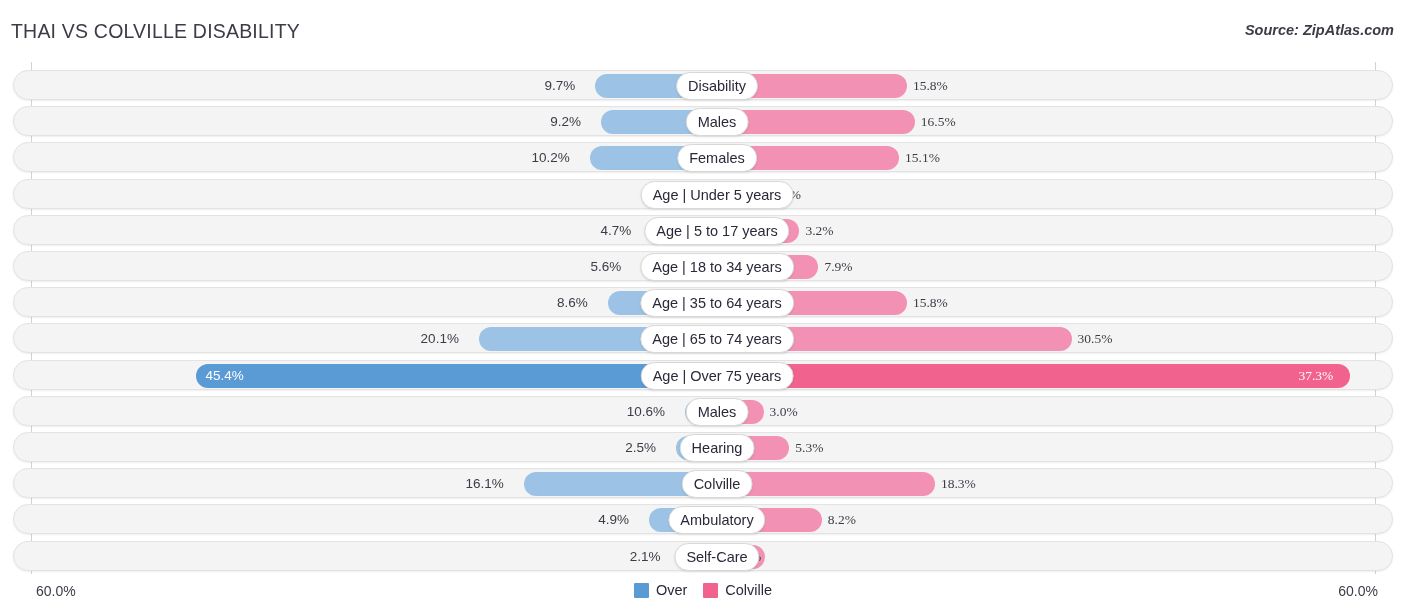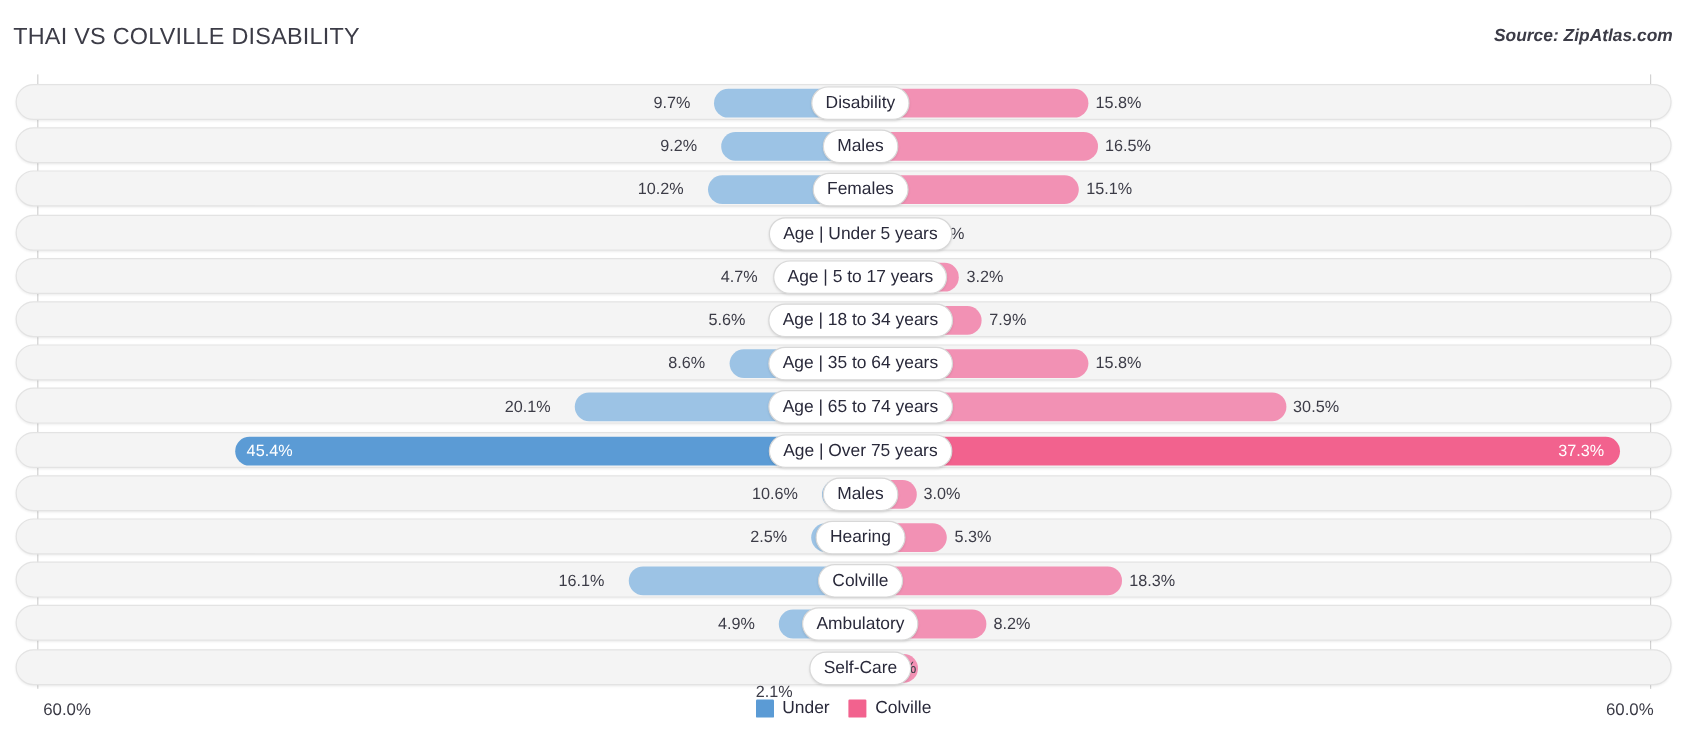--- a/index.html
+++ b/index.html
@@ -93,21 +93,21 @@
 
   .val {
     position: absolute;
     top: 6px;
     font-size: 13.5px;
     color: #3c3c47;
     white-space: nowrap;
     line-height: 18px;
   }
   .val-left  { text-align: right; }
-  .val-right { text-align: left; }
+  .val-right { text-align: left; font-family: Liberation Serif, serif; }
   .val.inside { color: #ffffff; }
 
   .cat-pill {
     position: absolute;
     top: 1px;
     height: 28px;
     line-height: 26px;
     background: #ffffff;
     border: 1px solid #d8d8d8;
     border-radius: 14px;
@@ -265,34 +265,34 @@
       <div class="row" style="top: 442.4px;">
         <div class="bar bar-left bar-cap-left" style="left: 635.12px; width: 54.88px; background: rgb(156, 195, 229);"></div>
         <div class="bar bar-right bar-cap-right" style="left: 716px; width: 91.84px; background: rgb(242, 145, 180);"></div>
         <div class="val val-left" style="right: 762.88px;">4.9%</div>
         <div class="val val-right" style="left: 813.84px;">8.2%</div>
         <div class="cat-pill" style="left: 703px;">Ambulatory</div>
       </div>
       <div class="row" style="top: 478.6px;">
         <div class="bar bar-left bar-cap-left" style="left: 666.48px; width: 23.52px; background: rgb(156, 195, 229);"></div>
         <div class="bar bar-right bar-cap-right" style="left: 716px; width: 34.72px; background: rgb(242, 145, 180);"></div>
-        <div class="val val-left" style="right: 731.52px; margin-top: 20px;">2.1%</div>
+        <div class="val val-left" style="right: 731.52px;">2.1%</div>
         <div class="val val-right" style="left: 719px;">3.1%</div>
         <div class="cat-pill" style="left: 703px;">Self-Care</div>
       </div>
     </div>
 
   <div class="footer">
     <div class="axis-label axis-label-left">60.0%</div>
     <div class="axis-label axis-label-right">60.0%</div>
     <div class="legend" id="legend">
 
     <div class="legend-item">
           <span class="legend-swatch" style="background: rgb(91, 155, 213);"></span>
-          <span class="legend-text">Under</span>
+          <span class="legend-text">Over</span>
         </div>
         <div class="legend-item">
           <span class="legend-swatch" style="background: rgb(242, 98, 142);"></span>
           <span class="legend-text">Colville</span>
         </div>
       </div>
   </div>
 
 </div>
 

